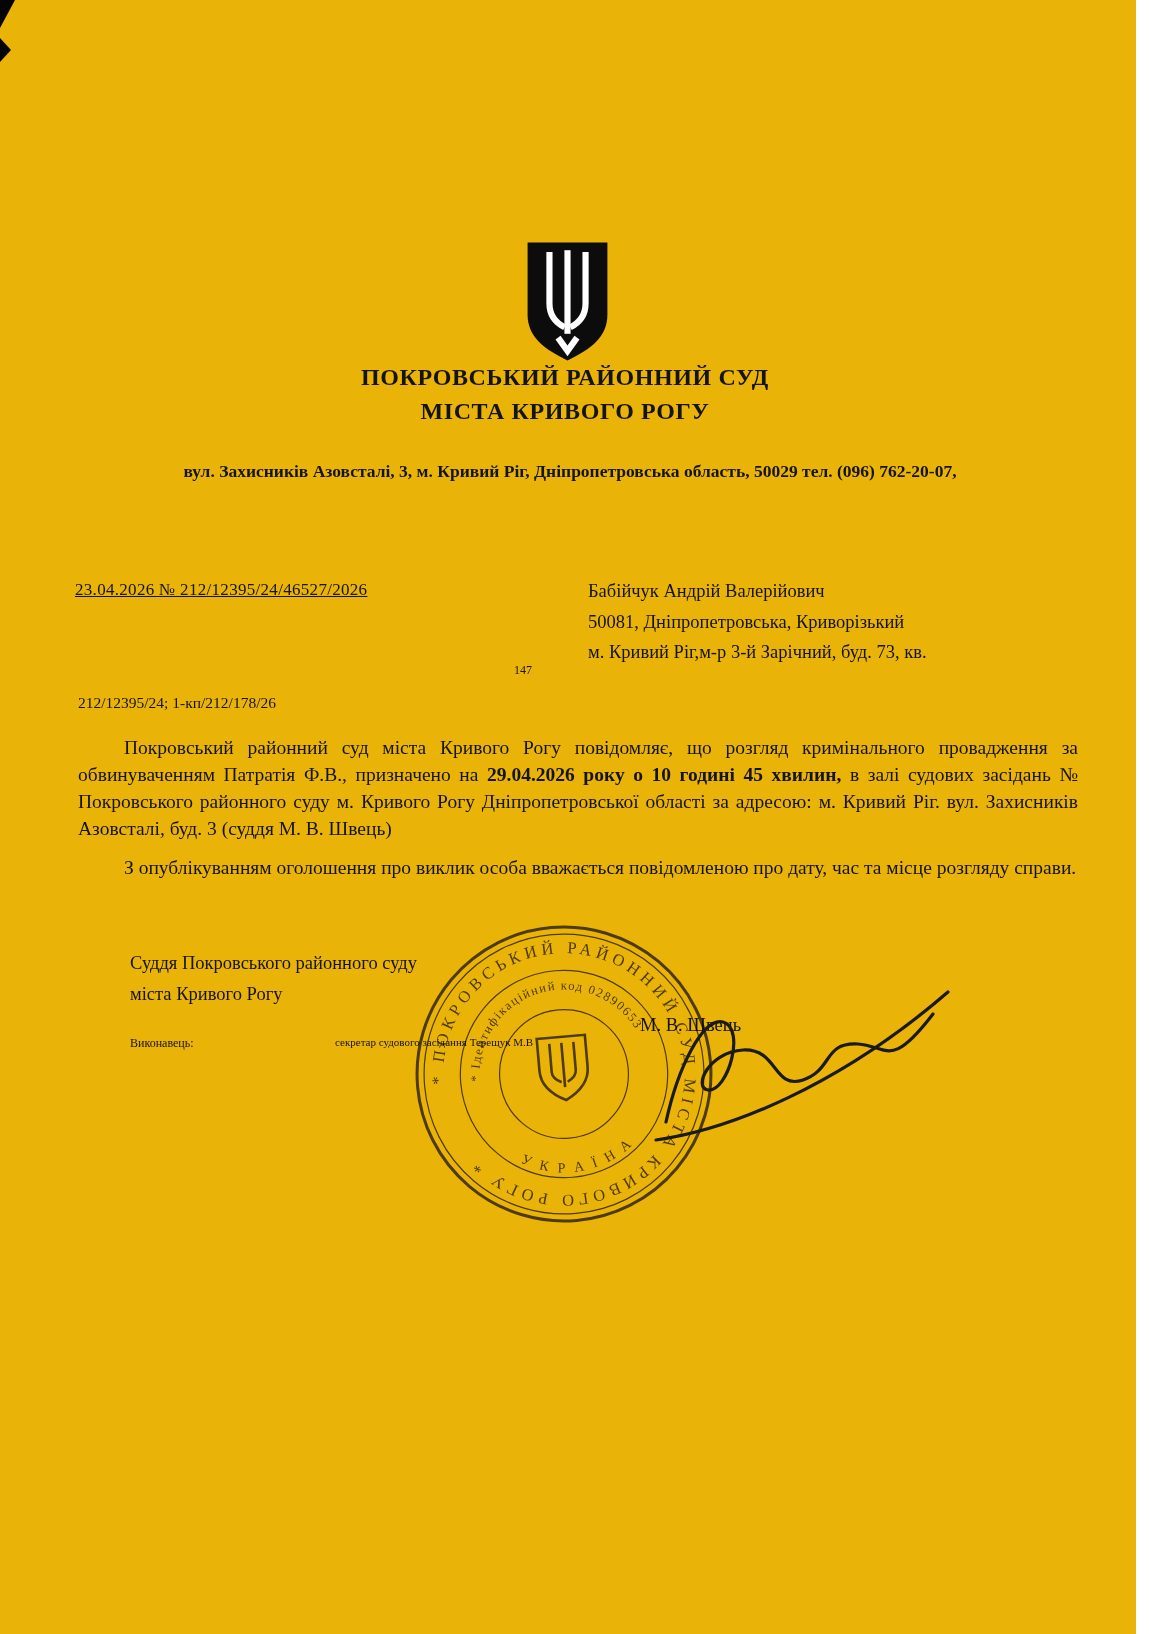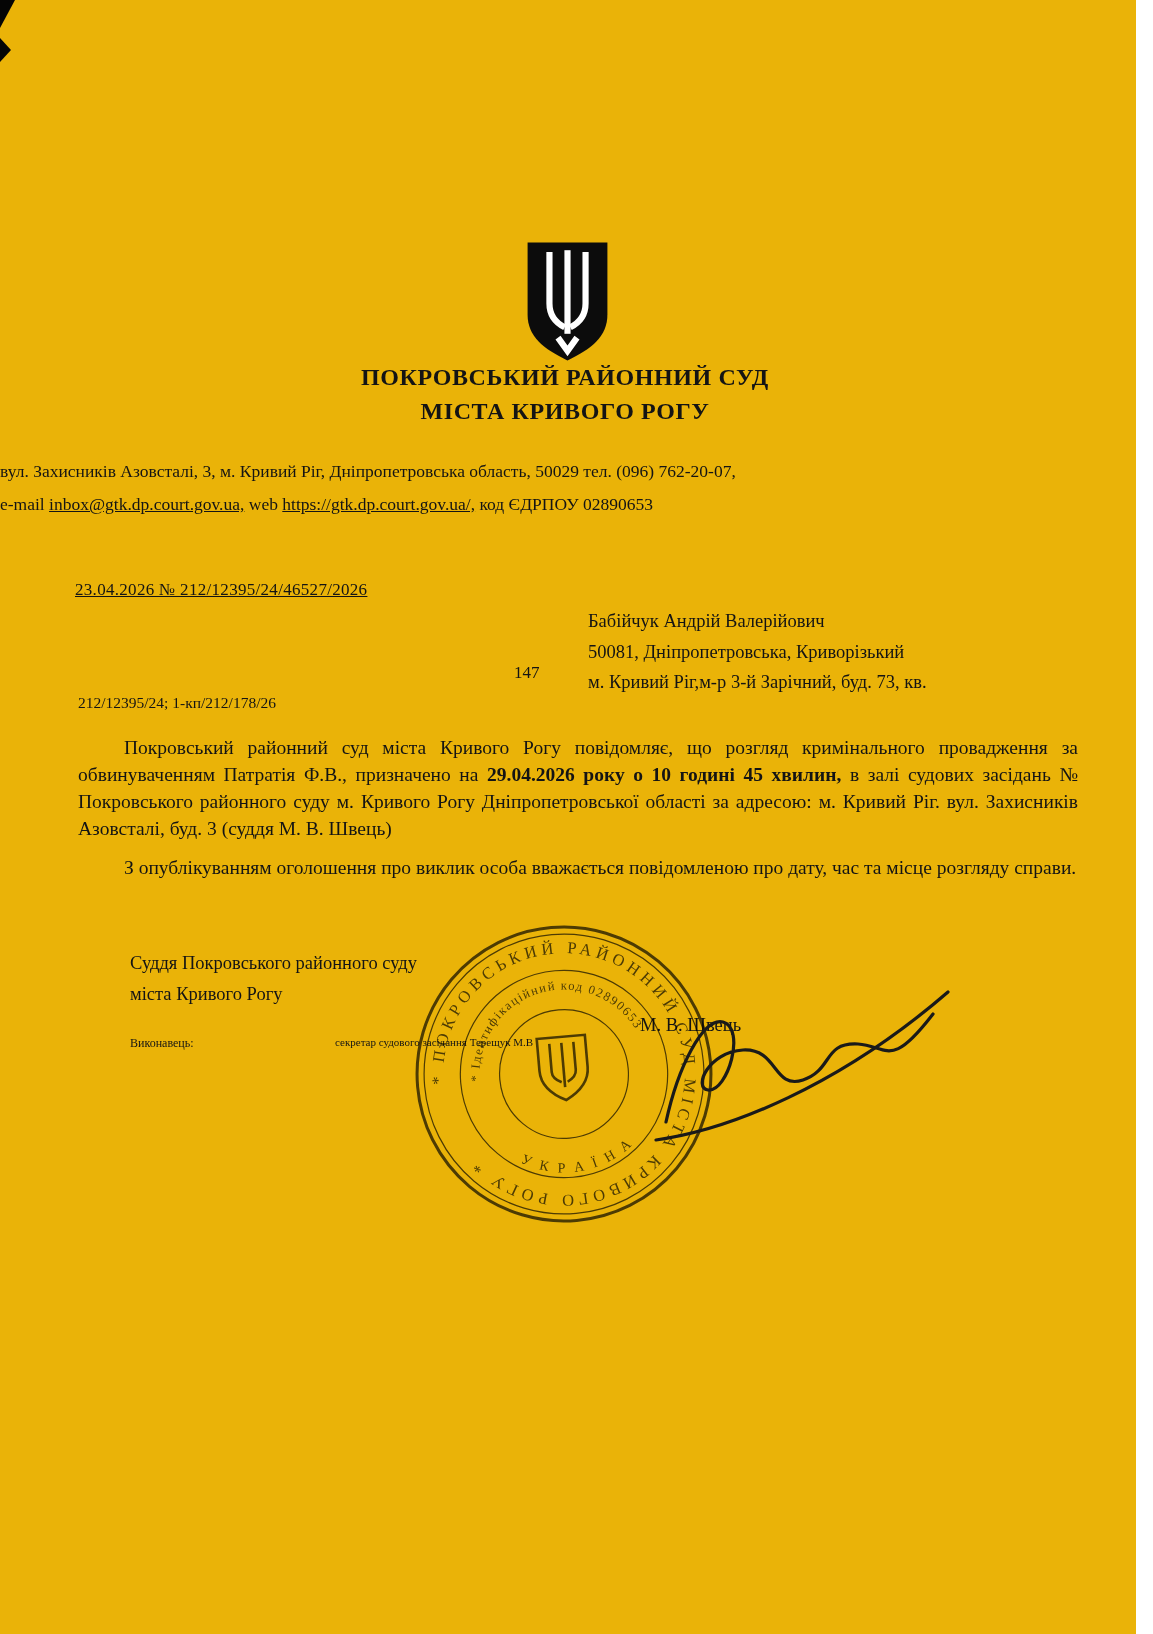--- a/index.html
+++ b/index.html
@@ -12,28 +12,28 @@
   .scan-mark-1 { position:absolute; left:0; top:0; width:15px; height:28px; background:#050505;
                  clip-path:polygon(0 0,100% 0,0 100%); }
   .scan-mark-2 { position:absolute; left:0; top:38px; width:11px; height:24px; background:#050505;
                  clip-path:polygon(0 0,100% 50%,0 100%); }
 
   .emblem { left:520px; top:238px; width:95px; height:127px; }
 
   .title { left:0; top:360px; width:1130px; text-align:center;
            font-size:24px; font-weight:bold; line-height:34px; letter-spacing:0.6px; }
 
-  .contacts { left:0; top:455px; width:1140px; text-align:left;
-              font-size:17.5px; line-height:33px; }
+  .contacts { left:0; top:455px; width:1140px; text-align:center;
+              font-size:17.5px; line-height:33px;font-weight:bold; }
   .u { text-decoration:underline; }
 
   .refline { left:75px; top:580px; font-size:17px; text-decoration:underline; letter-spacing:0.3px; }
 
-  .recipient { left:588px; top:576px; width:470px; font-size:18.5px; line-height:30.5px;margin-top:30px; }
-  .apt { left:514px; top:663px; font-size:17px; }
+  .recipient { left:588px; top:576px; width:470px; font-size:18.5px; line-height:30.5px; }
+  .apt { left:514px; top:663px; font-size:12px; }
 
   .caseref { left:78px; top:694px; font-size:15.5px; }
 
   .bodytext { left:78px; top:734px; width:1000px; }
   .bodytext p { margin:0; text-indent:46px; font-size:19.5px; line-height:27px; text-align:justify; }
   .bodytext p + p { margin-top:12px; }
   .b { font-weight:bold; }
 
   .judge1 { left:130px; top:953px; font-size:18.5px; }
   .judge2 { left:130px; top:984px; font-size:18.5px; }
@@ -67,27 +67,20 @@
     </svg>
   </div>
 
   <div class="abs title">
     <div>ПОКРОВСЬКИЙ РАЙОННИЙ СУД</div>
     <div>МІСТА КРИВОГО РОГУ</div>
   </div>
 
   <div class="abs contacts">
     <div>вул. Захисників Азовсталі, 3, м. Кривий Ріг,  Дніпропетровська область, 50029 тел. (096) 762-20-07,</div>
-    <div>
-      <span>e-mail</span>
-      <span class="u">inbox@gtk.dp.court.gov.ua,</span>
-      <span>web</span>
-      <span class="u">https://gtk.dp.court.gov.ua/,</span>
-      <span>код ЄДРПОУ 02890653</span>
-    </div>
   </div>
 
   <div class="abs refline">23.04.2026 №  212/12395/24/46527/2026</div>
 
   <div class="abs recipient">
     <div>Бабійчук Андрій  Валерійович</div>
     <div>50081,  Дніпропетровська,  Криворізький</div>
     <div>м. Кривий Ріг,м-р 3-й Зарічний, буд. 73, кв.</div>
   </div>
   <div class="abs apt">147</div>

